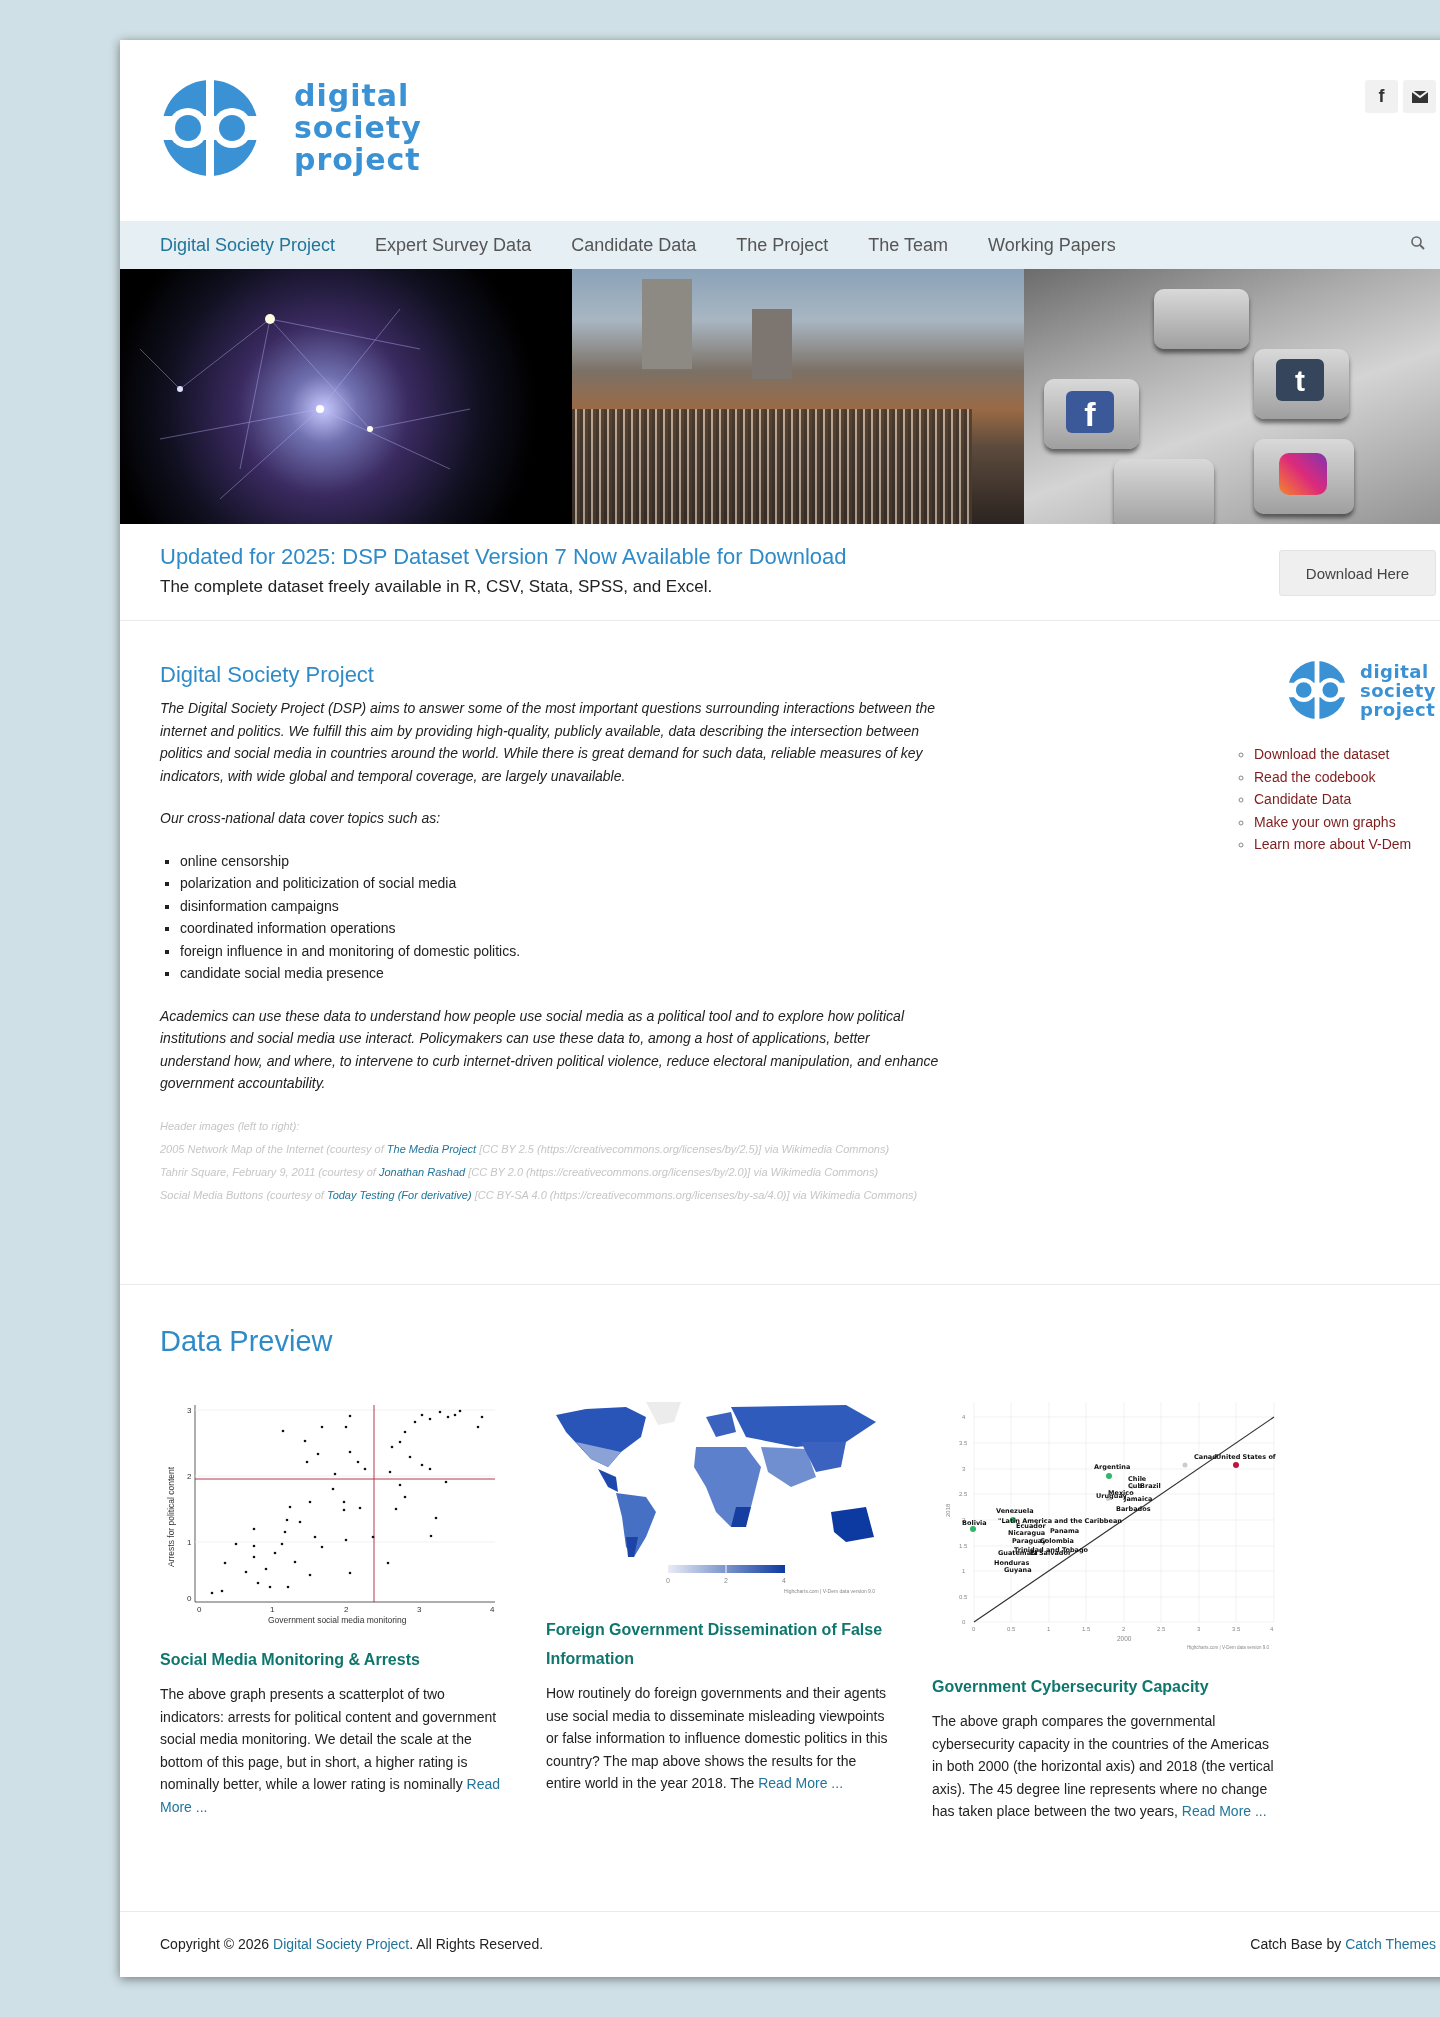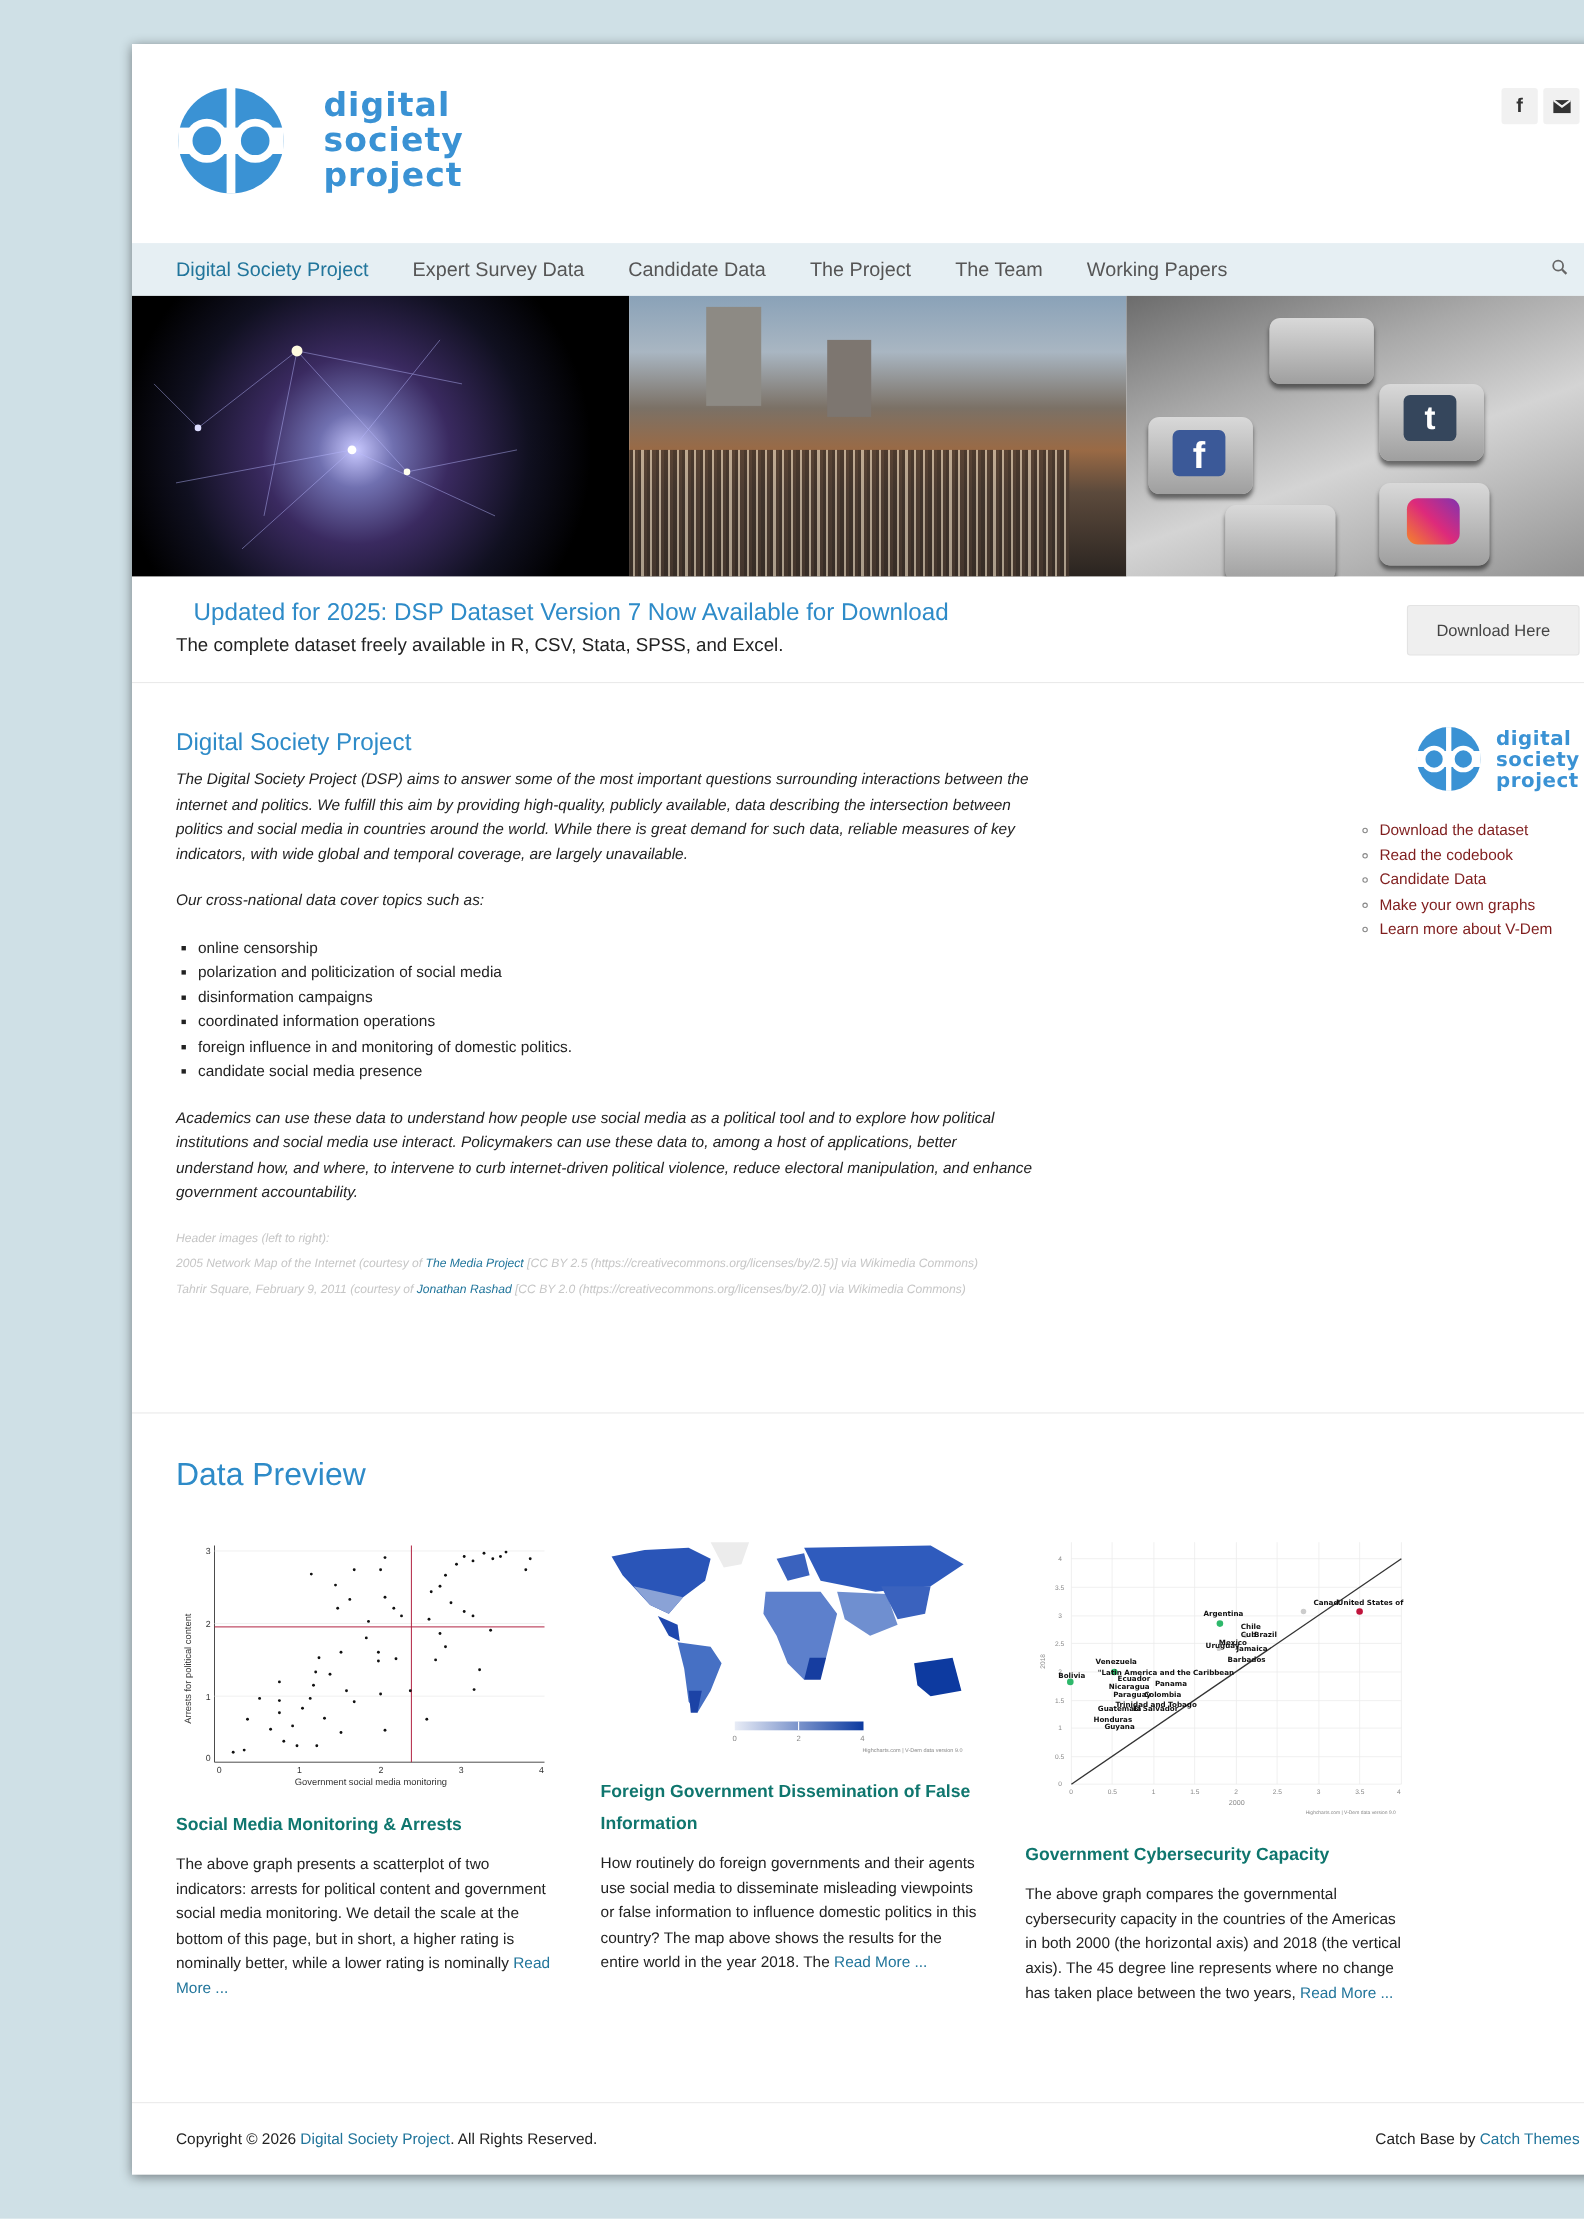--- a/index.html
+++ b/index.html
@@ -26,21 +26,21 @@
   .nav-search { position: absolute; right: 50px; top: 14px; }
   
   .hero { display: flex; height: 255px; }
   .hero-img { flex: 1; height: 255px; position: relative; overflow: hidden; }
   .img-net { background: radial-gradient(circle at 45% 55%, #c8c8ff 0%, #7070b0 12%, #3a2a60 30%, #101020 55%, #000 75%); }
   .img-square { background: linear-gradient(180deg, #8aa2b8 0%, #a9b6c2 20%, #7b7166 40%, #9a6a45 55%, #5c4a3c 70%, #2a2420 100%); }
   .img-keys { background: linear-gradient(160deg, #6c6c6c 0%, #a9a9a9 30%, #d4d4d4 55%, #8e8e8e 100%); }
   .key { position: absolute; border-radius: 10px; background: linear-gradient(#d9d9d9, #9f9f9f); box-shadow: 0 4px 4px rgba(0,0,0,0.5); }
   
   .promo { position: relative; height: 97px; border-bottom: 1px solid #eaeaea; }
-  .promo-title { position: absolute; left: 40px; top: 20px; font-size: 22px; color: #2e8bc8; margin-left: 16px; }
+  .promo-title { position: absolute; left: 40px; top: 20px; font-size: 22px; color: #2e8bc8; }
   .promo-sub { position: absolute; left: 40px; top: 53px; font-size: 17px; color: #222; }
   .promo-btn { position: absolute; right: 40px; top: 26px; width: 157px; height: 46px; background: #efefef; border: 1px solid #e3e3e3; border-radius: 3px; font-size: 15px; color: #444; display: flex; align-items: center; justify-content: center; }
   
   .about { position: relative; height: 664px; border-bottom: 1px solid #eaeaea; }
   .main-col { position: absolute; left: 40px; top: 40px; width: 780px; font-size: 14px; line-height: 22.5px; color: #222; }
   .main-col h2 { font-size: 22px; font-weight: normal; color: #2e8bc8; margin-bottom: 8px; line-height: 28px; }
   .main-col p { margin-bottom: 20px; font-style: italic; }
   .main-col ul { margin: 0 0 20px 20px; list-style: square; }
   .credits { font-style: italic; color: #c6c6c6; font-size: 11px; line-height: 23px; margin-top: 6px; }
   .credits a { color: #21759b; }
@@ -169,20 +169,21 @@
         <li>disinformation campaigns</li>
         <li>coordinated information operations</li>
         <li>foreign influence in and monitoring of domestic politics.</li>
         <li>candidate social media presence</li>
       </ul>
       <p>Academics can use these data to understand how people use social media as a political tool and to explore how political institutions and social media use interact. Policymakers can use these data to, among a host of applications, better understand how, and where, to intervene to curb internet-driven political violence, reduce electoral manipulation, and enhance government accountability.</p>
       <div class="credits">
         <div>Header images (left to right):</div>
         <div><span>2005 Network Map of the Internet (courtesy of </span><a>The Media Project</a><span> [CC BY 2.5 (https://creativecommons.org/licenses/by/2.5)] via Wikimedia Commons)</span></div>
         <div><span>Tahrir Square, February 9, 2011 (courtesy of </span><a>Jonathan Rashad</a><span> [CC BY 2.0 (https://creativecommons.org/licenses/by/2.0)] via Wikimedia Commons)</span></div>
+        <div><span>Social Media Buttons (courtesy of </span><a>Today Testing (For derivative)</a><span> [CC BY-SA 4.0 (https://creativecommons.org/licenses/by-sa/4.0)] via Wikimedia Commons)</span></div>
       </div>
     </div>
 
     <div class="side-col">
       <div class="side-logo">
         <svg width="58" height="58" viewBox="0 0 96 96">
           <circle cx="48" cy="48" r="48" fill="#3a92d4"></circle>
           <rect x="44" y="0" width="8" height="96" fill="#fff"></rect>
           <rect x="0" y="36" width="96" height="24" fill="#fff"></rect>
           <circle cx="26" cy="48" r="20" fill="#fff"></circle>

